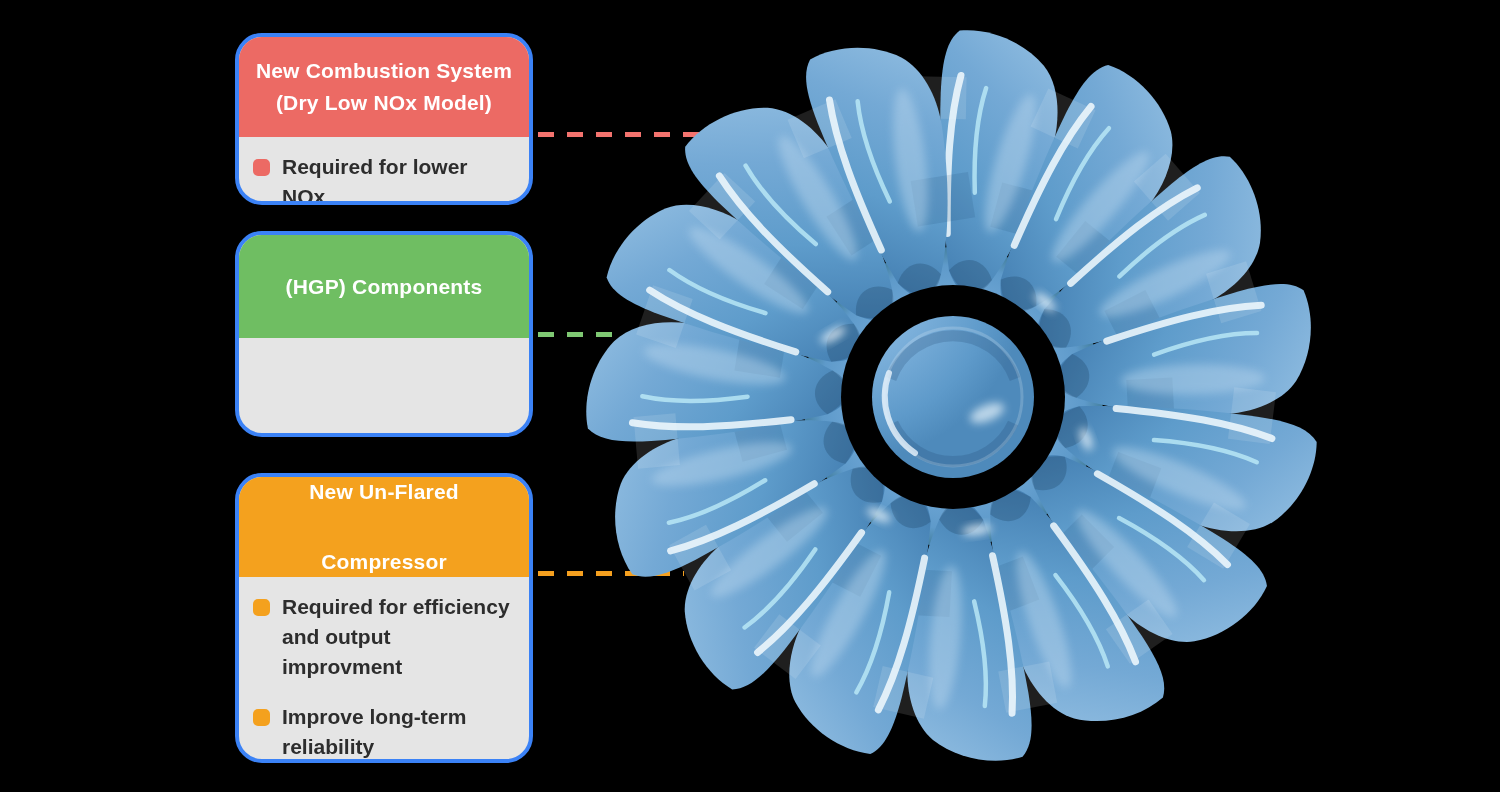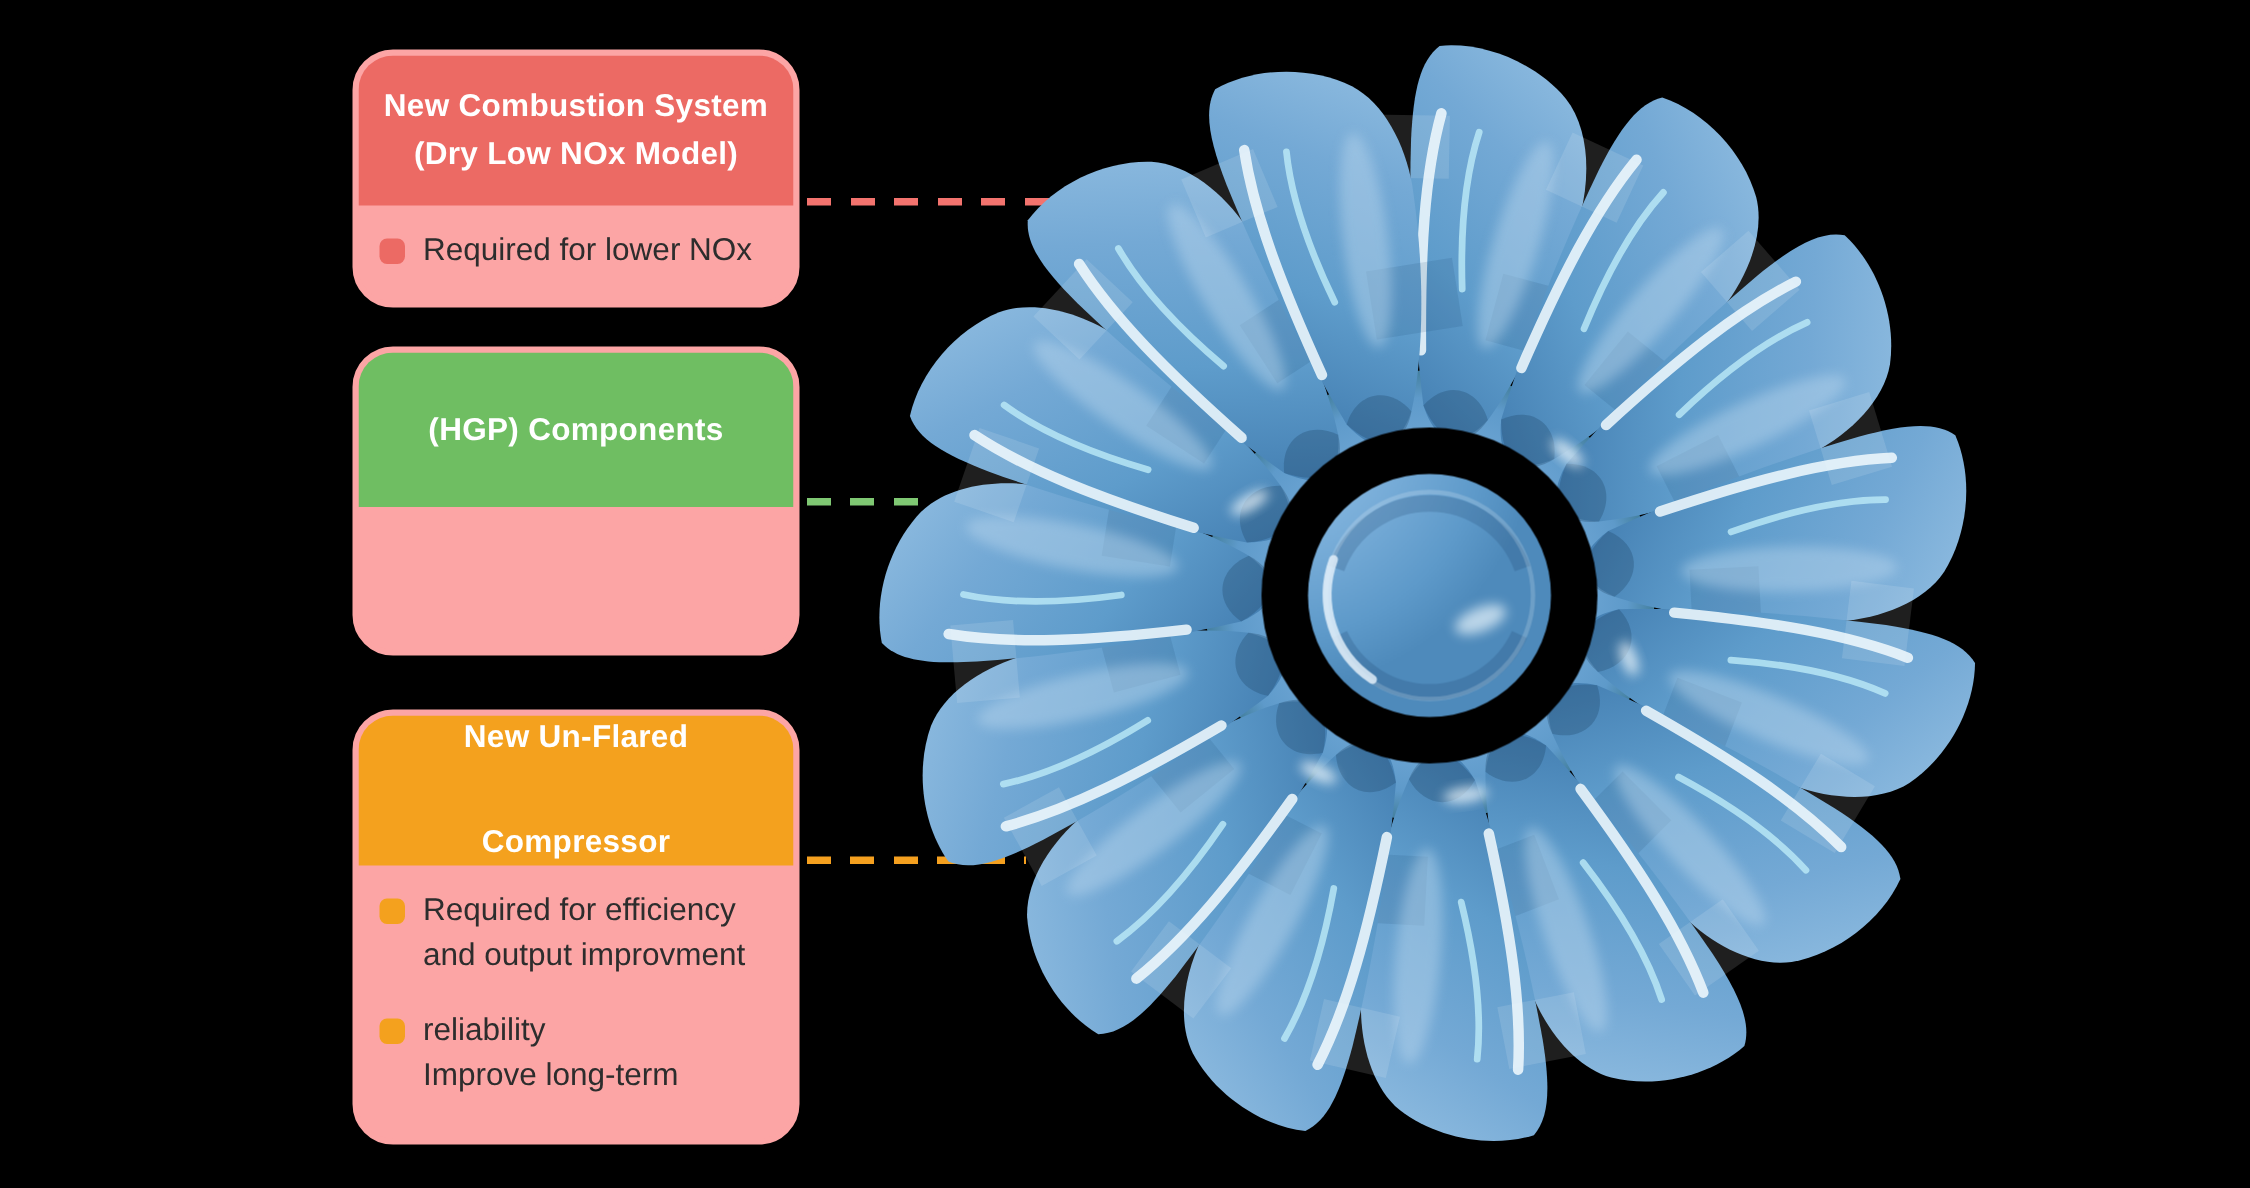--- a/index.html
+++ b/index.html
@@ -13,22 +13,22 @@
     position: relative;
     overflow: hidden;
     font-family: "Liberation Sans", sans-serif;
   }
 
   
   .card {
     position: absolute;
     left: 235px;
     width: 298px;
-    background: #fca5a5;
-    border: 4px solid #fca5a5;
+    background: #e5e5e5;
+    border: 4px solid #3b82f6;
     border-radius: 27px;
     box-sizing: border-box;
     overflow: hidden;
   }
   #card-combustion { top: 33px;  height: 172px; }
   #card-hgp        { top: 231px; height: 206px; }
   #card-compressor { top: 473px; height: 290px; }
 
   .card-header {
     width: 100%;
@@ -42,20 +42,21 @@
     line-height: 32px;
     text-align: center;
     letter-spacing: 0.2px;
   }
   #card-combustion .card-header { height: 100px; }
   #card-hgp        .card-header { height: 103px; }
   #card-compressor .card-header { height: 100px; }
 
   .card-body {
     padding: 15px 15px 0 14px;
+    font-weight: bold;
   }
   .bullet-row {
     display: flex;
     align-items: flex-start;
     margin-bottom: 20px;
   }
   .bullet {
     width: 17px;
     height: 17px;
     border-radius: 5px;
@@ -122,22 +123,22 @@
     <div class="bullet-row">
       <div class="bullet" style="background-color: rgb(244, 161, 30);"></div>
       <div class="bullet-text">
         <span>Required for efficiency</span>
         <span>and output improvment</span>
       </div>
     </div>
     <div class="bullet-row">
       <div class="bullet" style="background-color: rgb(244, 161, 30);"></div>
       <div class="bullet-text">
+        <span>Improve long-term</span>
         <span>reliability</span>
-        <span>Improve long-term</span>
       </div>
     </div>
   </div>
 </div>
 
 <div class="connector" id="connector-combustion" style="--c: #F3736E;"></div>
 <div class="connector" id="connector-hgp" style="--c: #7FC873;"></div>
 <div class="connector" id="connector-compressor" style="--c: #F5A01F;"></div>
 
 <svg id="turbine" viewBox="-385 -390 770 780">

